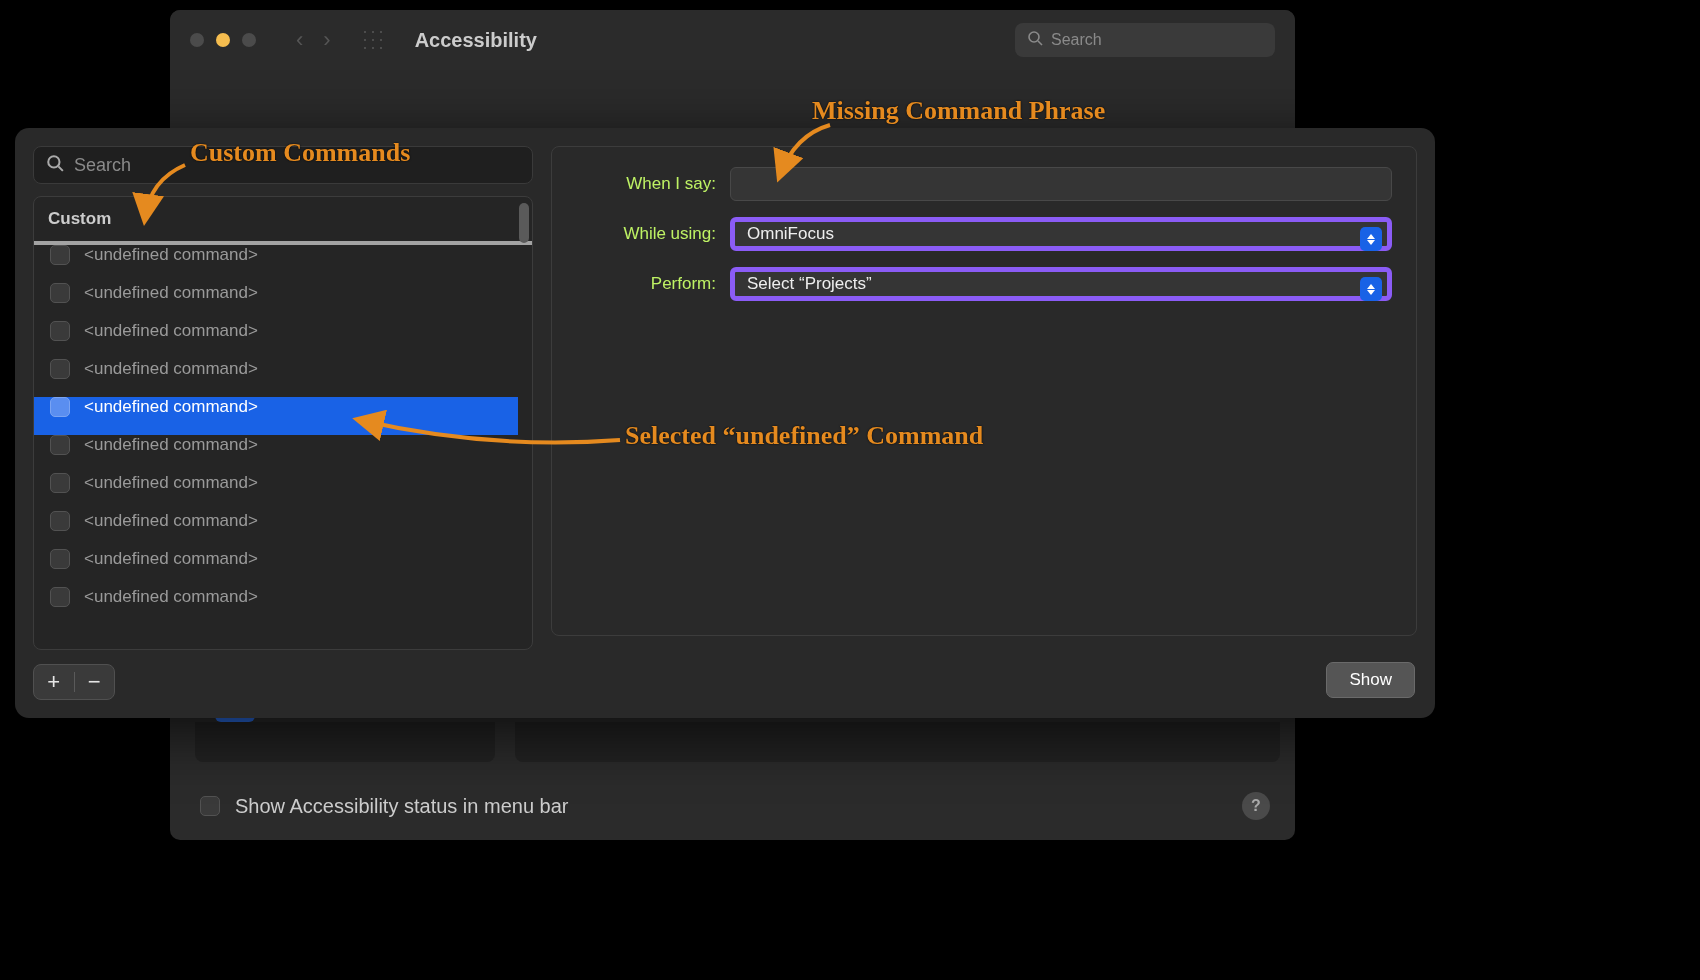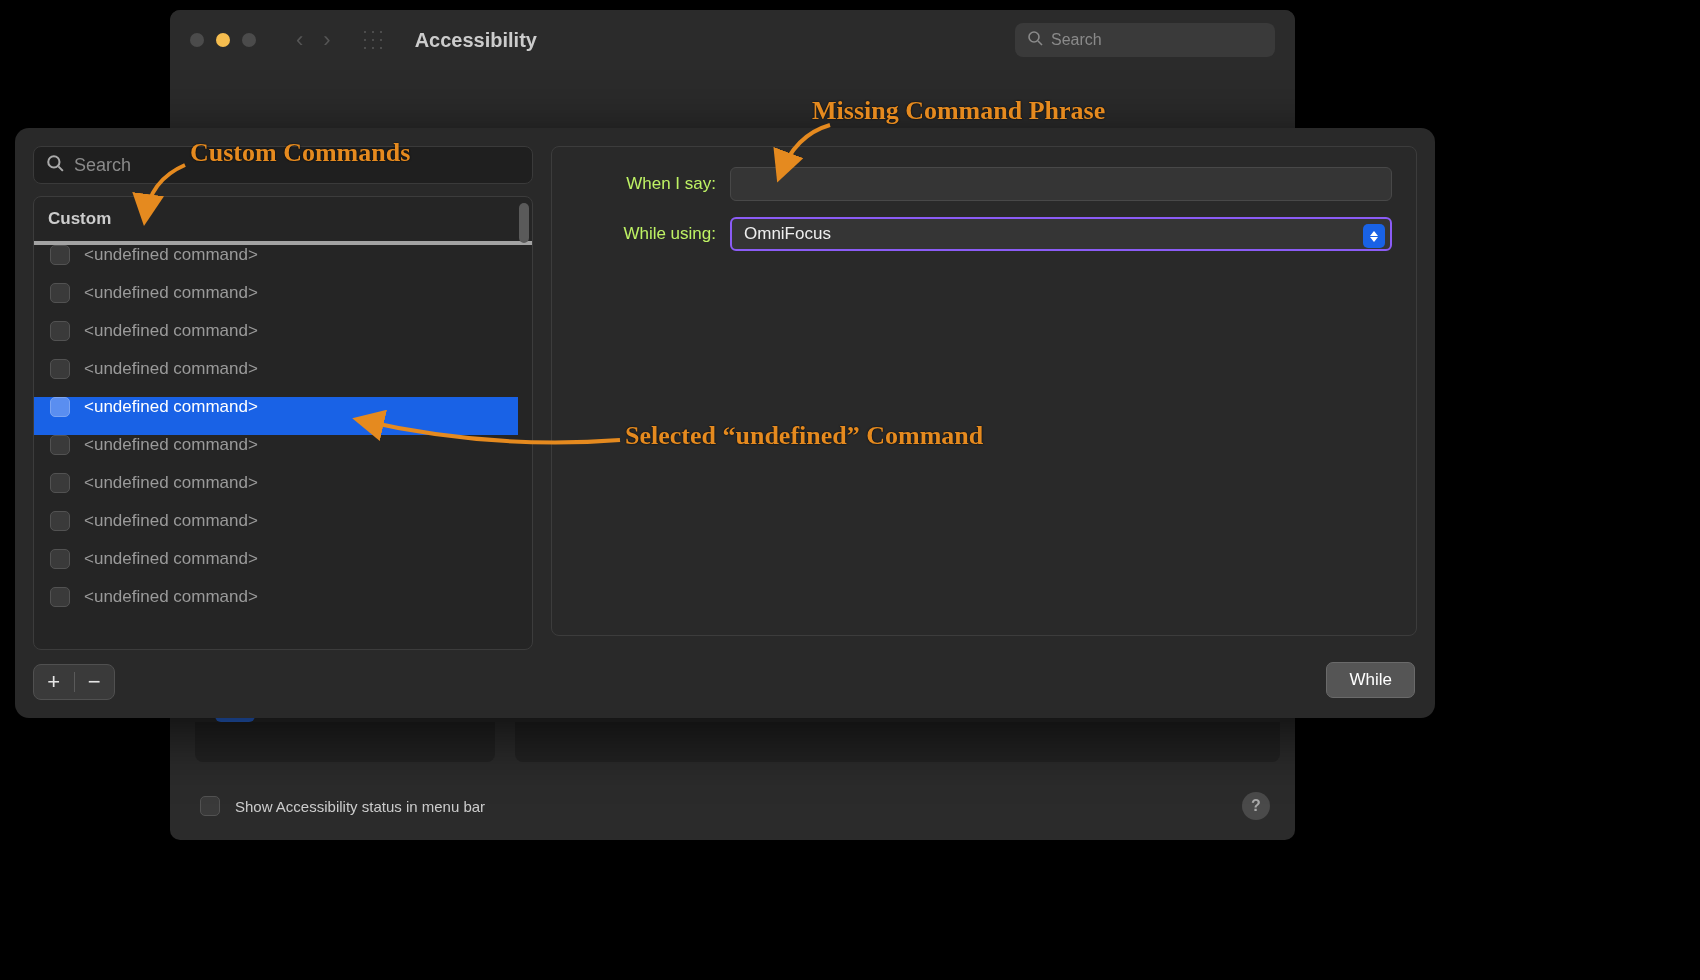--- a/index.html
+++ b/index.html
@@ -66,21 +66,21 @@
     margin-left:10px;
   }
   .backwin-panel-right { flex:1; height:40px; background:#222; border-radius:0 0 8px 8px; margin-left:20px;}
   .backwin-statusrow {
     display:flex; align-items:center; gap:15px; margin-top:30px; padding-left:15px;
   }
   .mac-checkbox {
     width:20px; height:20px; border-radius:5px; background:#3a3a3a;
     border:1px solid #525252;
   }
-  .status-label { font-size:15px; color:#ccc; }
+  .status-label { font-size:20px; color:#ccc; }
   .help-circle {
     margin-left:auto; width:28px; height:28px; border-radius:50%;
     background:#4a4a4a; color:#aaa; display:flex; align-items:center; justify-content:center;
     font-weight:600; font-size:16px; margin-right:10px;
   }
 
   
   .sheet {
     position:absolute;
     left:15px; top:128px;
@@ -141,21 +141,21 @@
     padding:20px 24px;
   }
   .form-row { display:flex; align-items:center; margin-bottom:16px; }
   .form-label { width:140px; text-align:right; color:#bef264; font-size:17px; margin-right:14px; }
   .form-input {
     flex:1; height:34px; background:#353535; border-radius:6px;
     border:1px solid #484848;
   }
   .form-select {
     flex:1; height:34px; background:#353535; border-radius:6px;
-    border:2px solid #8b5cf6; display:flex; align-items:center;
+    border:5px solid #8b5cf6; display:flex; align-items:center;
     padding:0 12px; color:#eee; font-size:17px; position:relative;
   }
   .select-caret {
     position:absolute; right:5px; top:5px; width:22px; height:24px;
     background:#1962e6; border-radius:5px;
     display:flex; flex-direction:column; align-items:center; justify-content:center;
     gap:1px;
   }
   .select-caret::before, .select-caret::after {
     content:""; width:0; height:0; border-left:4px solid transparent; border-right:4px solid transparent;
@@ -296,25 +296,32 @@
         <div class="form-label">When I say:</div>
         <div class="form-input"></div>
       </div>
       <div class="form-row">
         <div class="form-label">While using:</div>
         <div class="form-select">
           <span>OmniFocus</span>
           <div class="select-caret"></div>
         </div>
       </div>
+      <div class="form-row">
+        <div class="form-label">Perform:</div>
+        <div class="form-select">
+          <span>Select “Projects”</span>
+          <div class="select-caret"></div>
+        </div>
+      </div>
     </div>
   </div>
 
   <div class="done-btn">
-    <span>While</span>
+    <span>Show</span>
   </div>
 </div>
 
 <div class="anno" style="left:190px; top:138px;text-align:center;">Custom Commands</div>
 <svg class="arrow-svg" style="left:120px; top:160px;" width="80" height="80">
   <defs>
       <marker id="ah1" markerWidth="8" markerHeight="8" refX="6" refY="4" orient="auto">
         <path d="M0,0 L8,4 L0,8 Z" fill="#e58a1f"></path>
       </marker>
     </defs>

